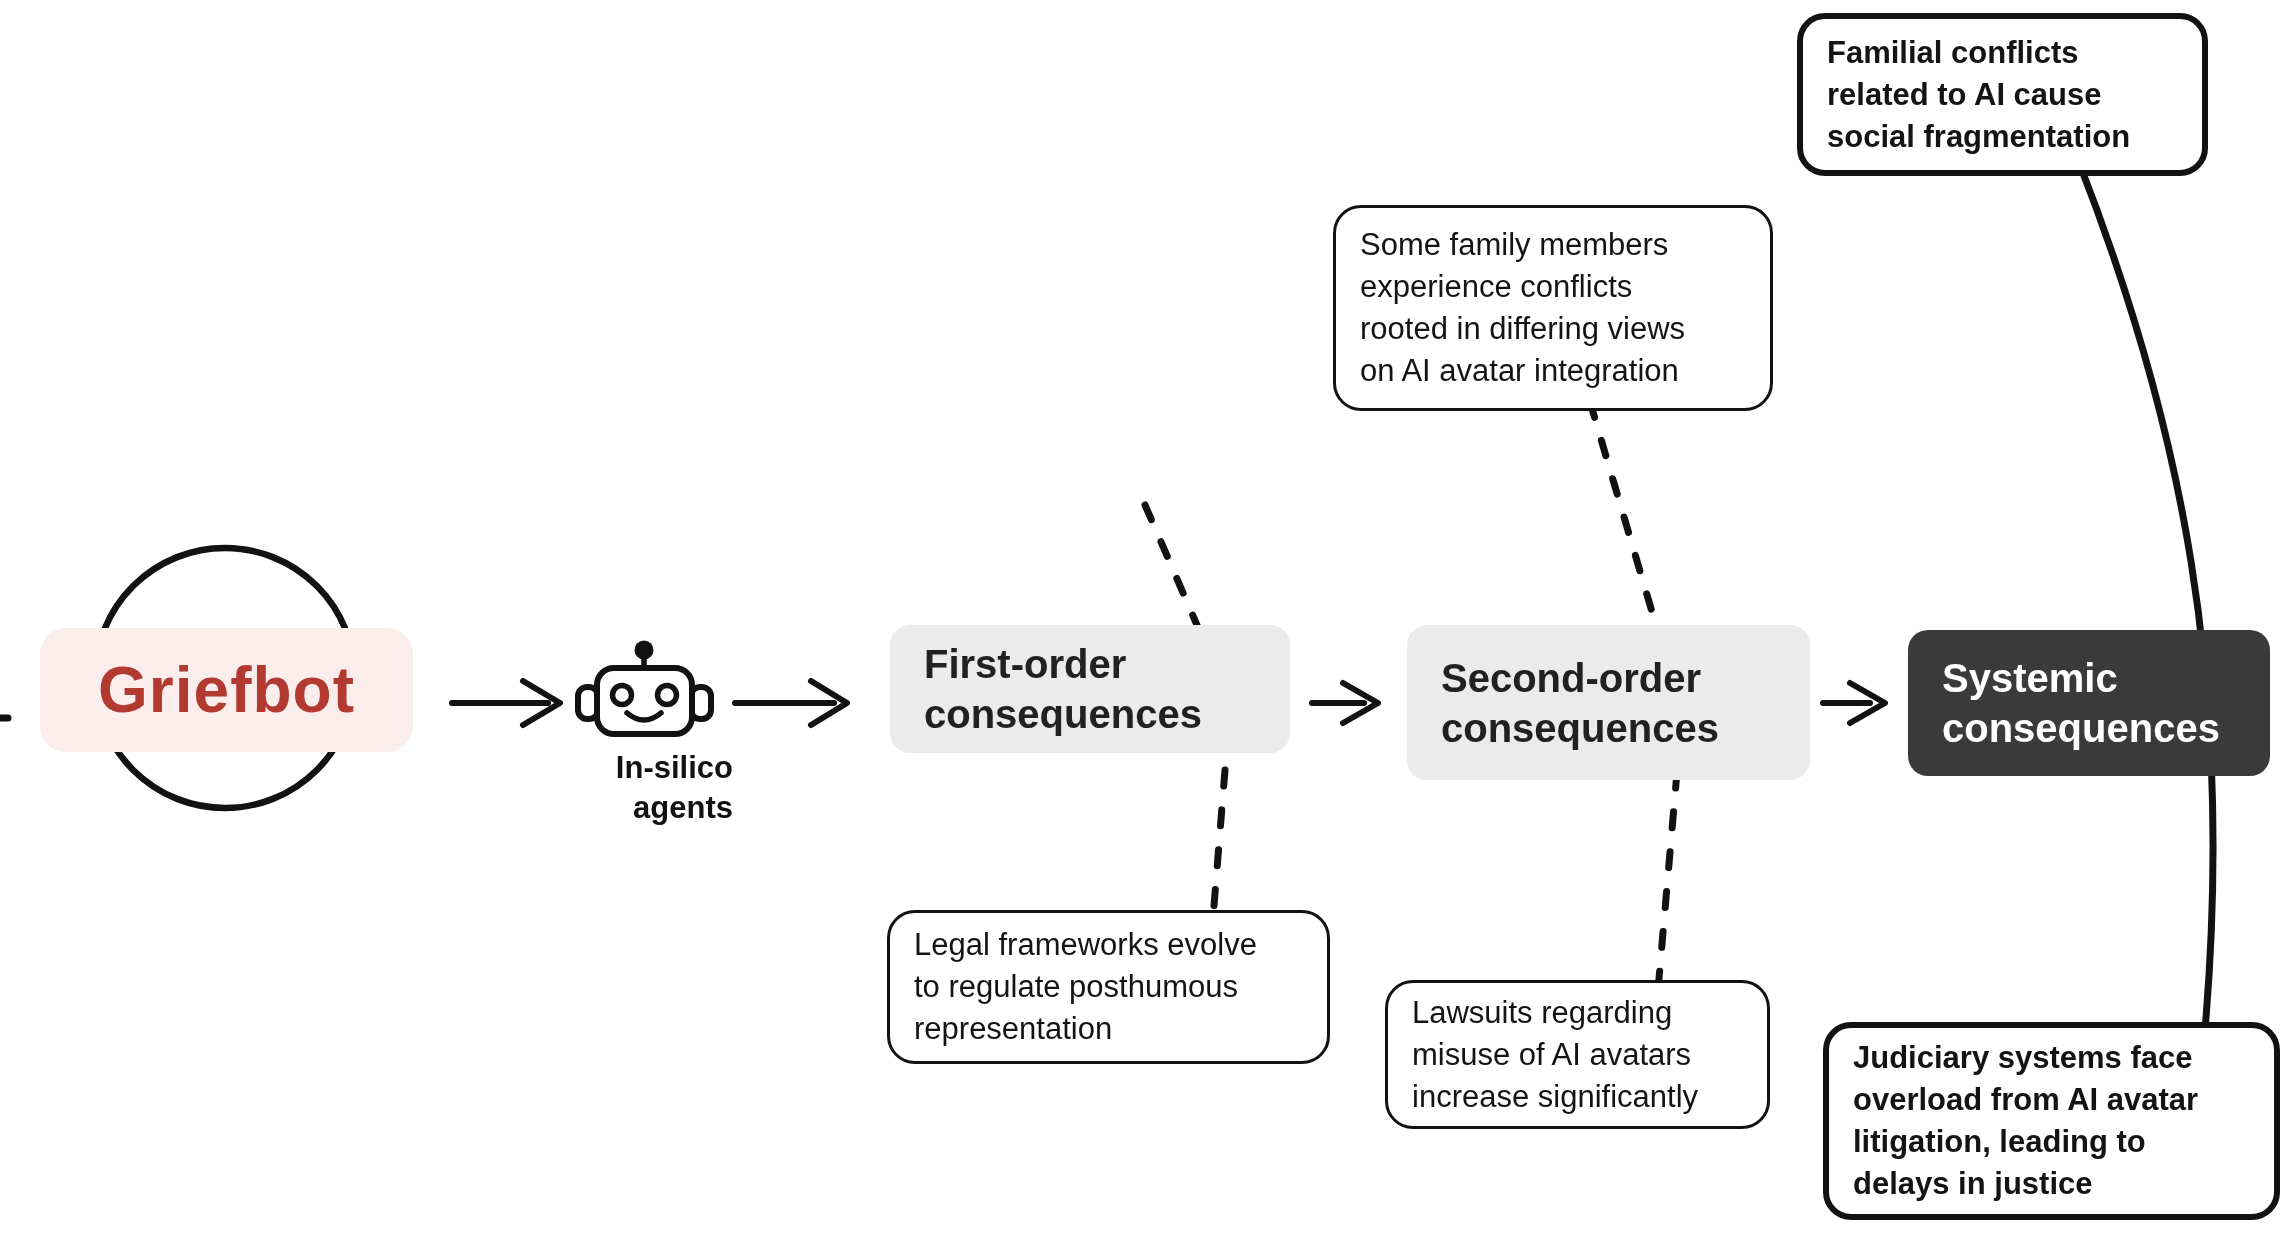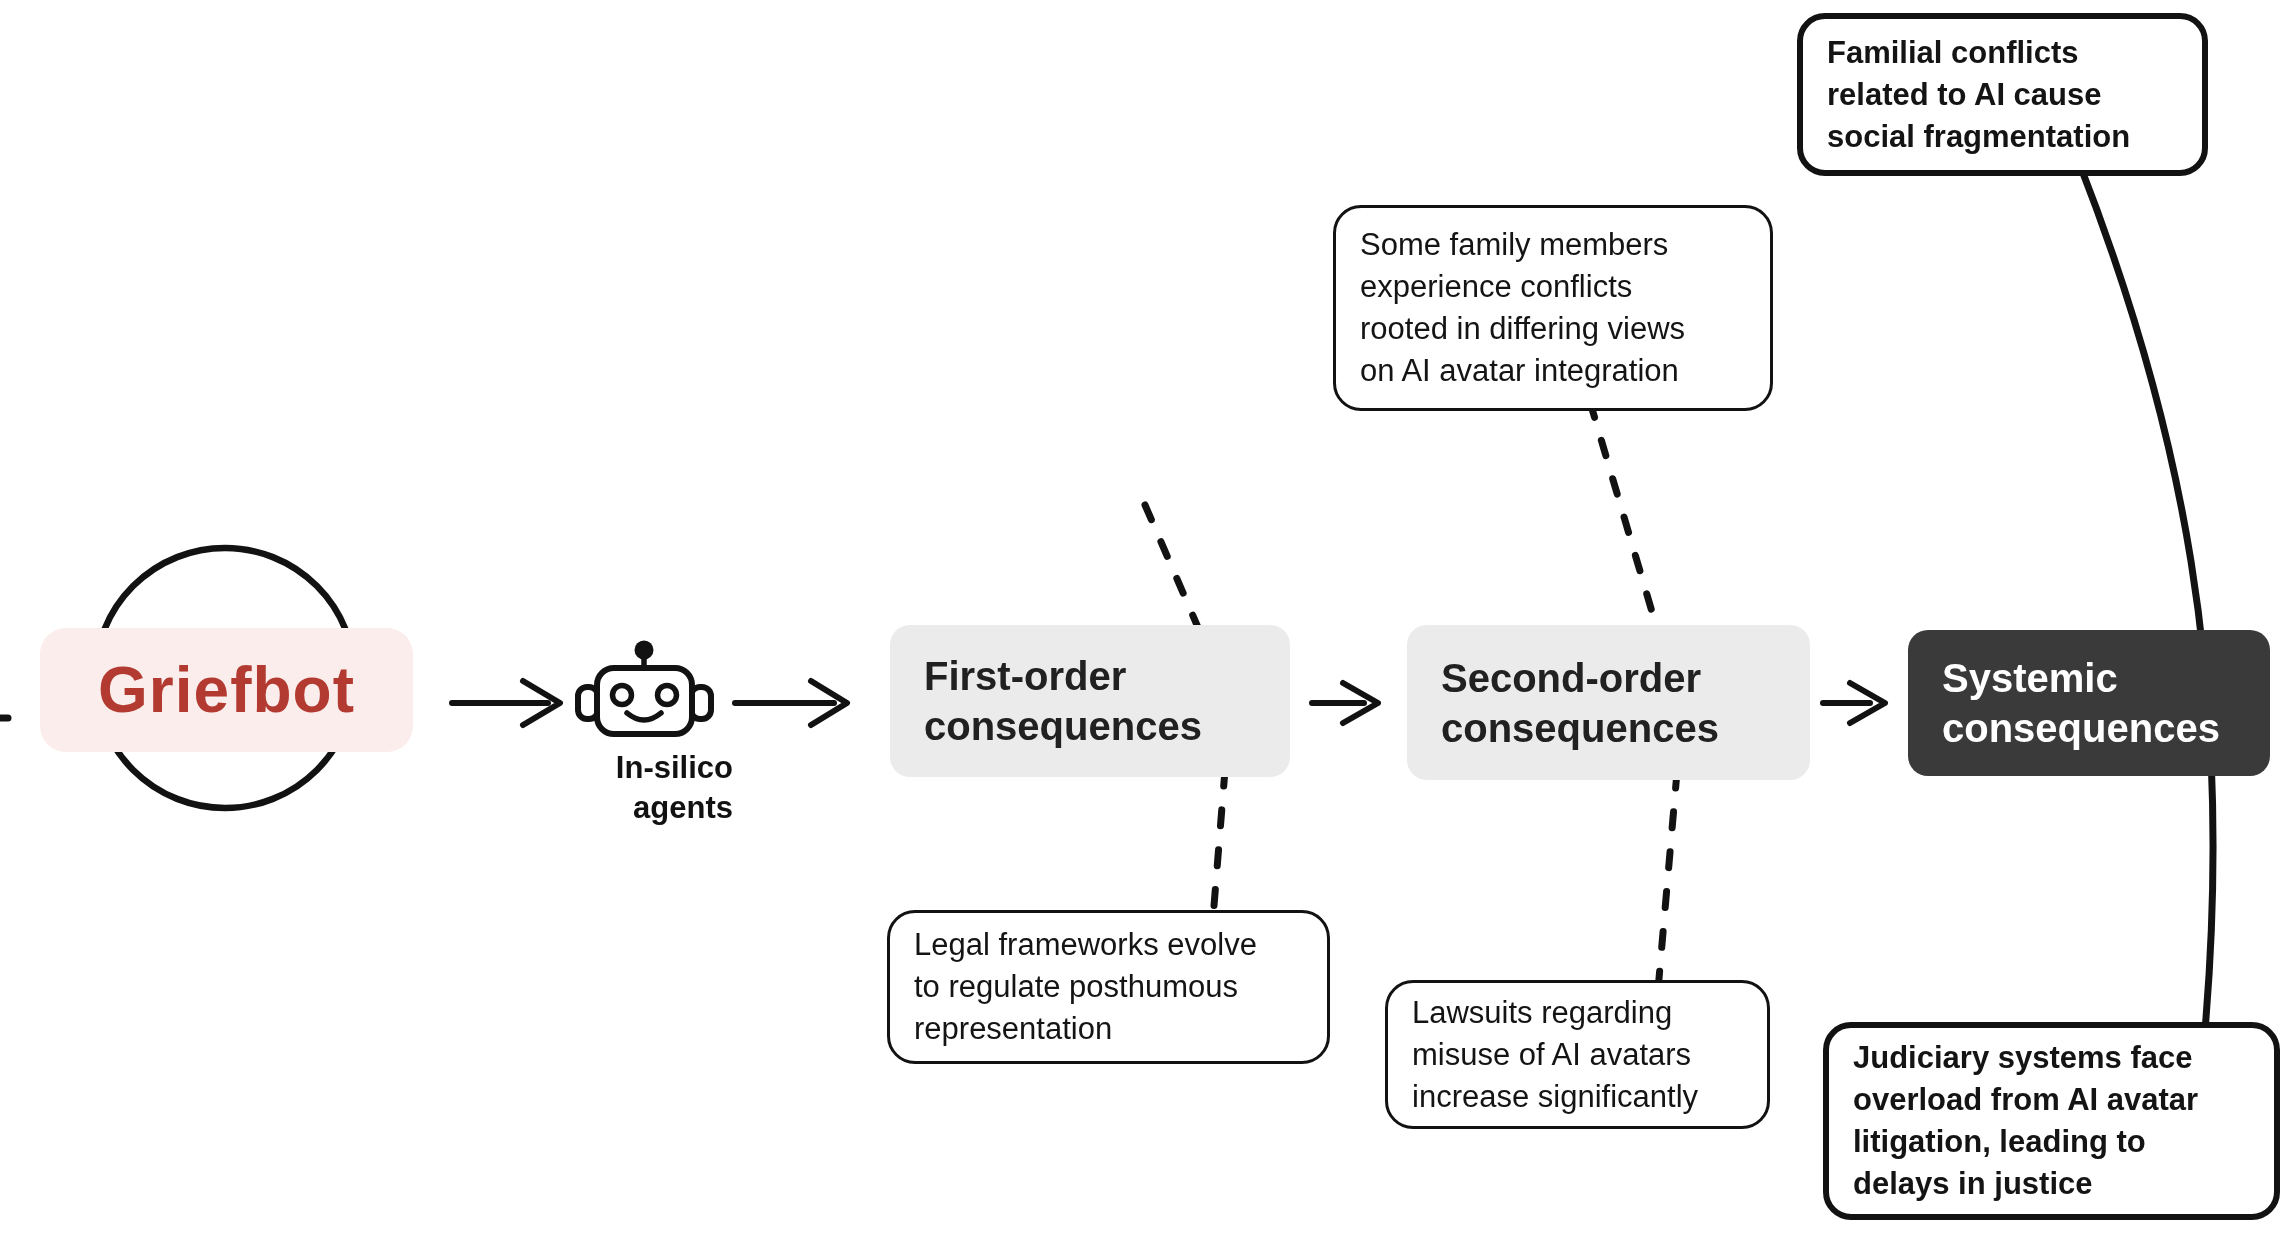--- a/index.html
+++ b/index.html
@@ -45,21 +45,21 @@
     color:#121212;
   }
   .stage{
     border-radius:20px;
     display:flex;align-items:center;
     padding-left:34px;
     font-size:40px;line-height:50px;font-weight:bold;
     background:var(--stage-light-bg);
     color:#212121;
   }
-  .stage.first{left:890px;top:625px;width:400px;height:152px;}
+  .stage.first{left:890px;top:625px;width:400px;height:128px;}
   .stage.second{left:1407px;top:625px;width:403px;height:155px;}
   .stage.dark{
     left:1908px;top:630px;width:362px;height:146px;
     background:var(--stage-dark-bg);
     color:var(--stage-dark-text);
   }
   .callout{
     background:#ffffff;
     border:3px solid var(--line-black);
     border-radius:28px;

